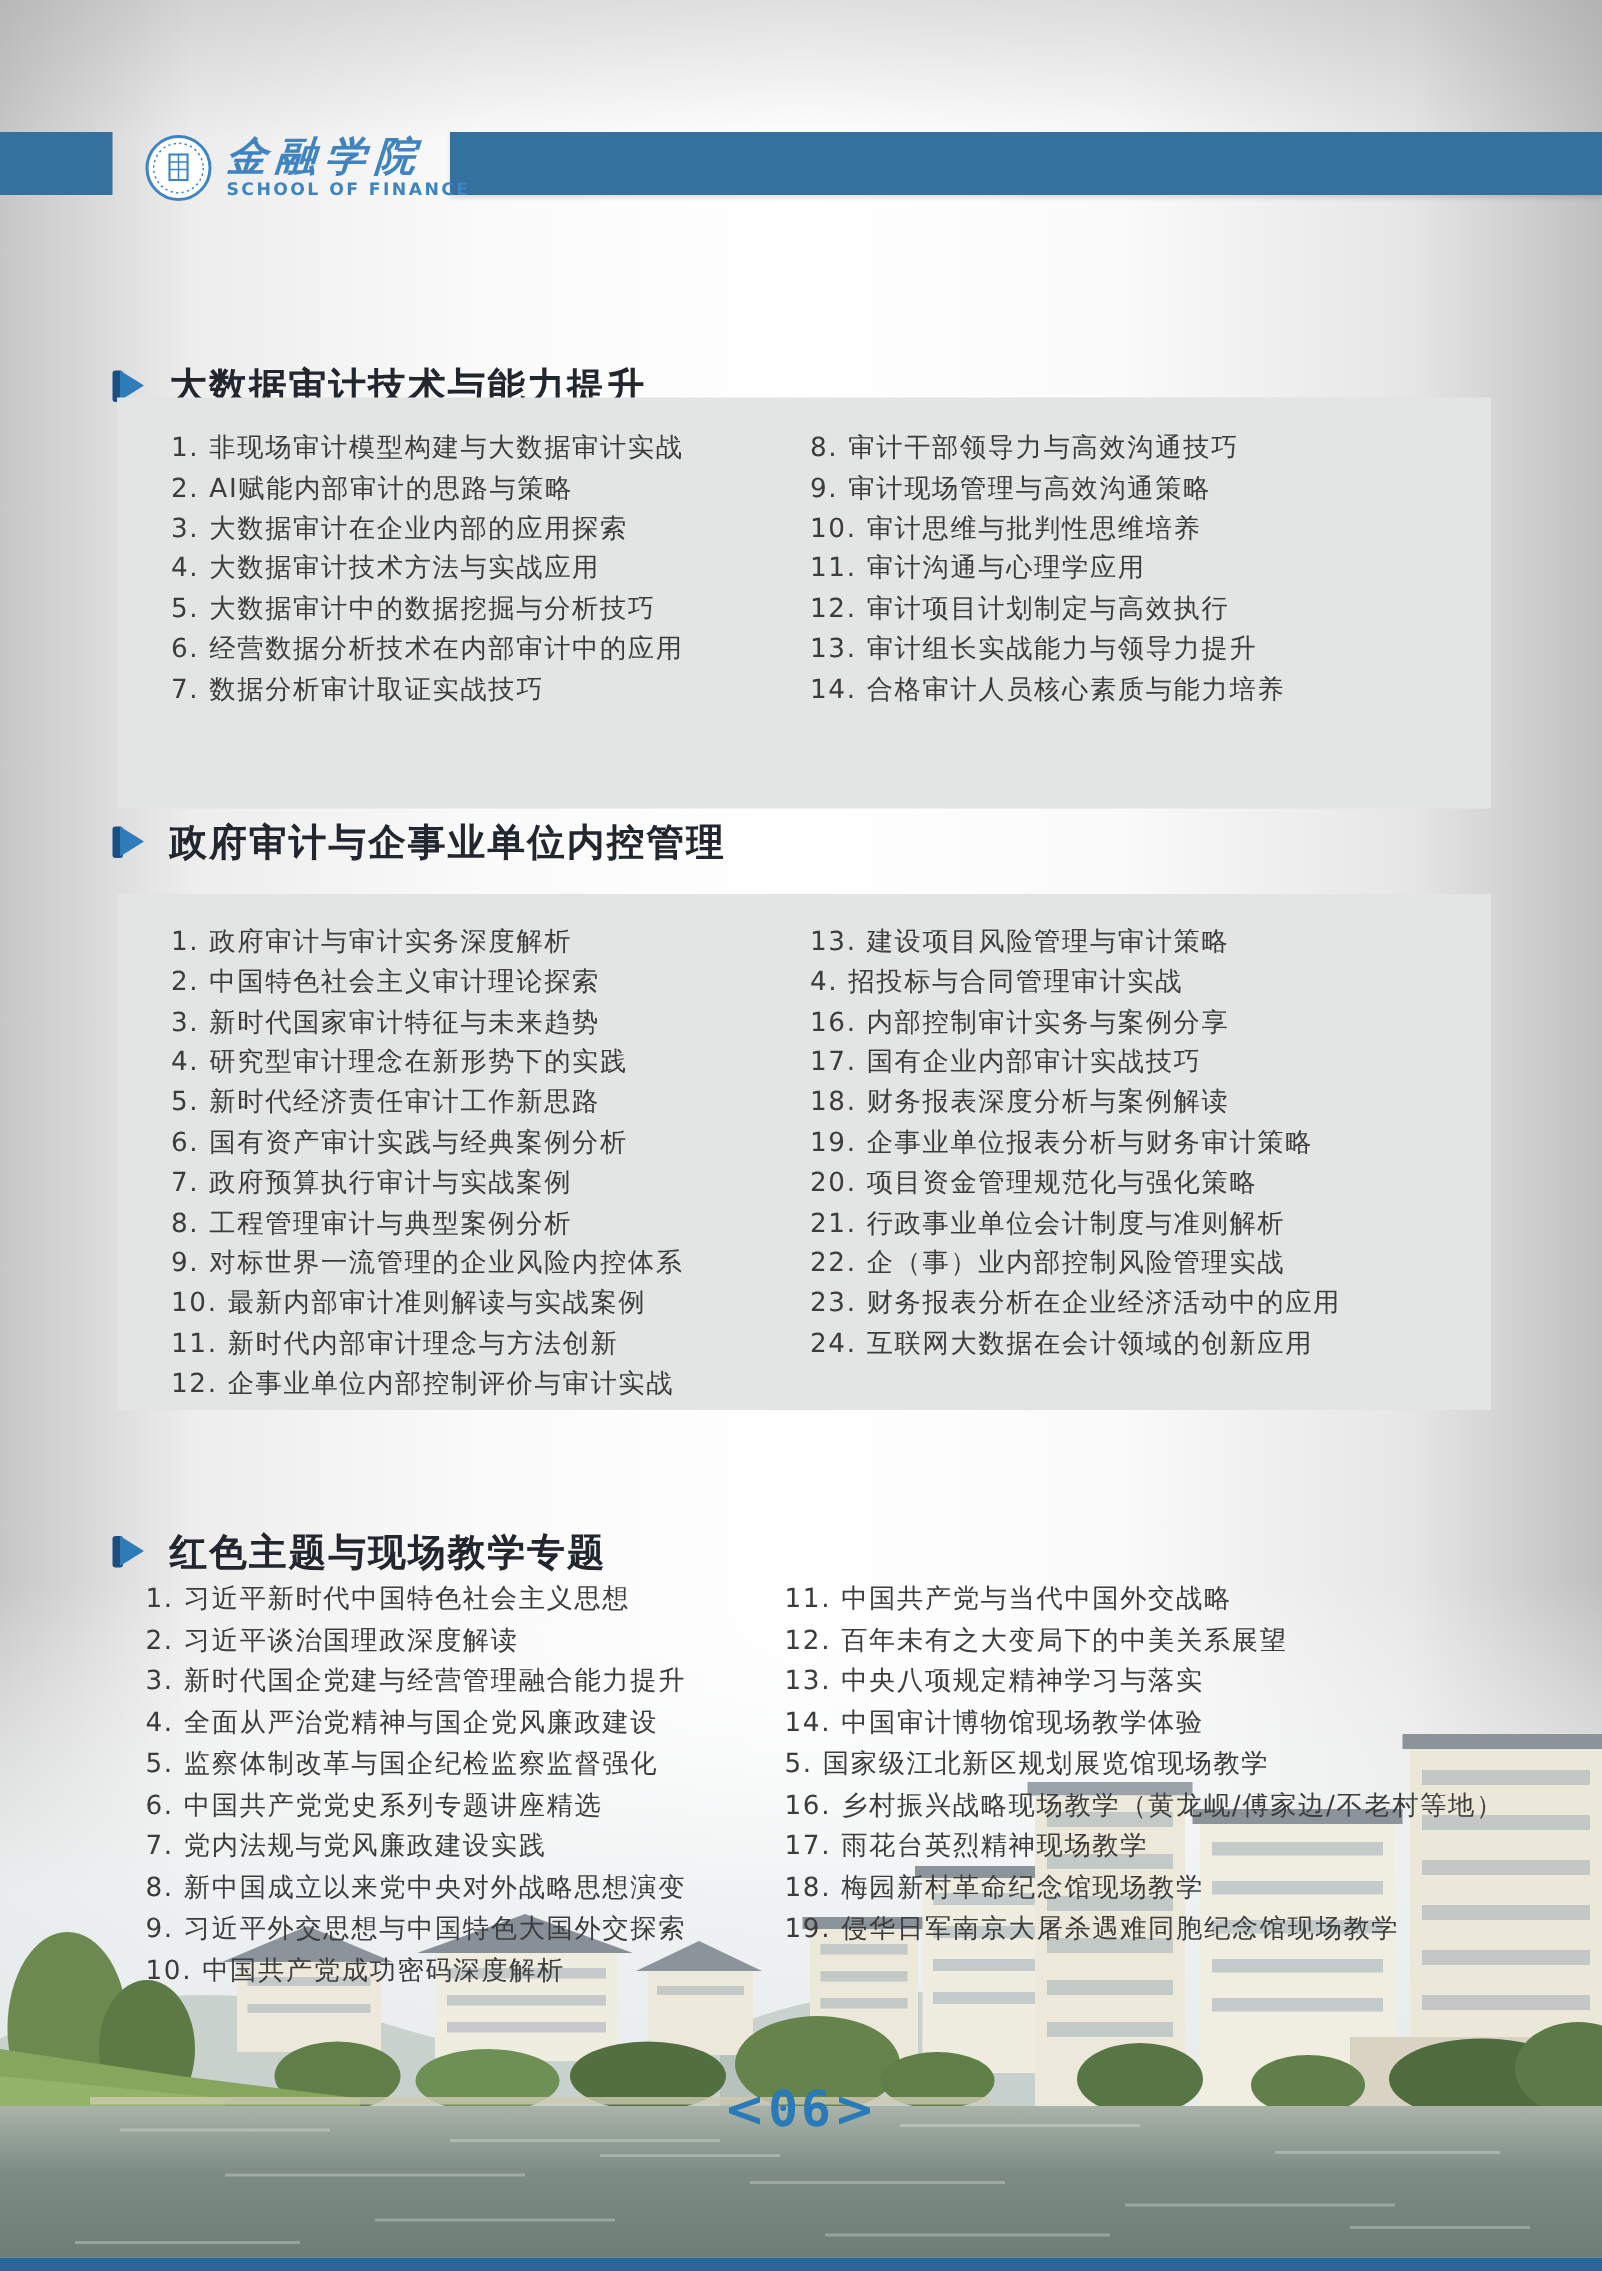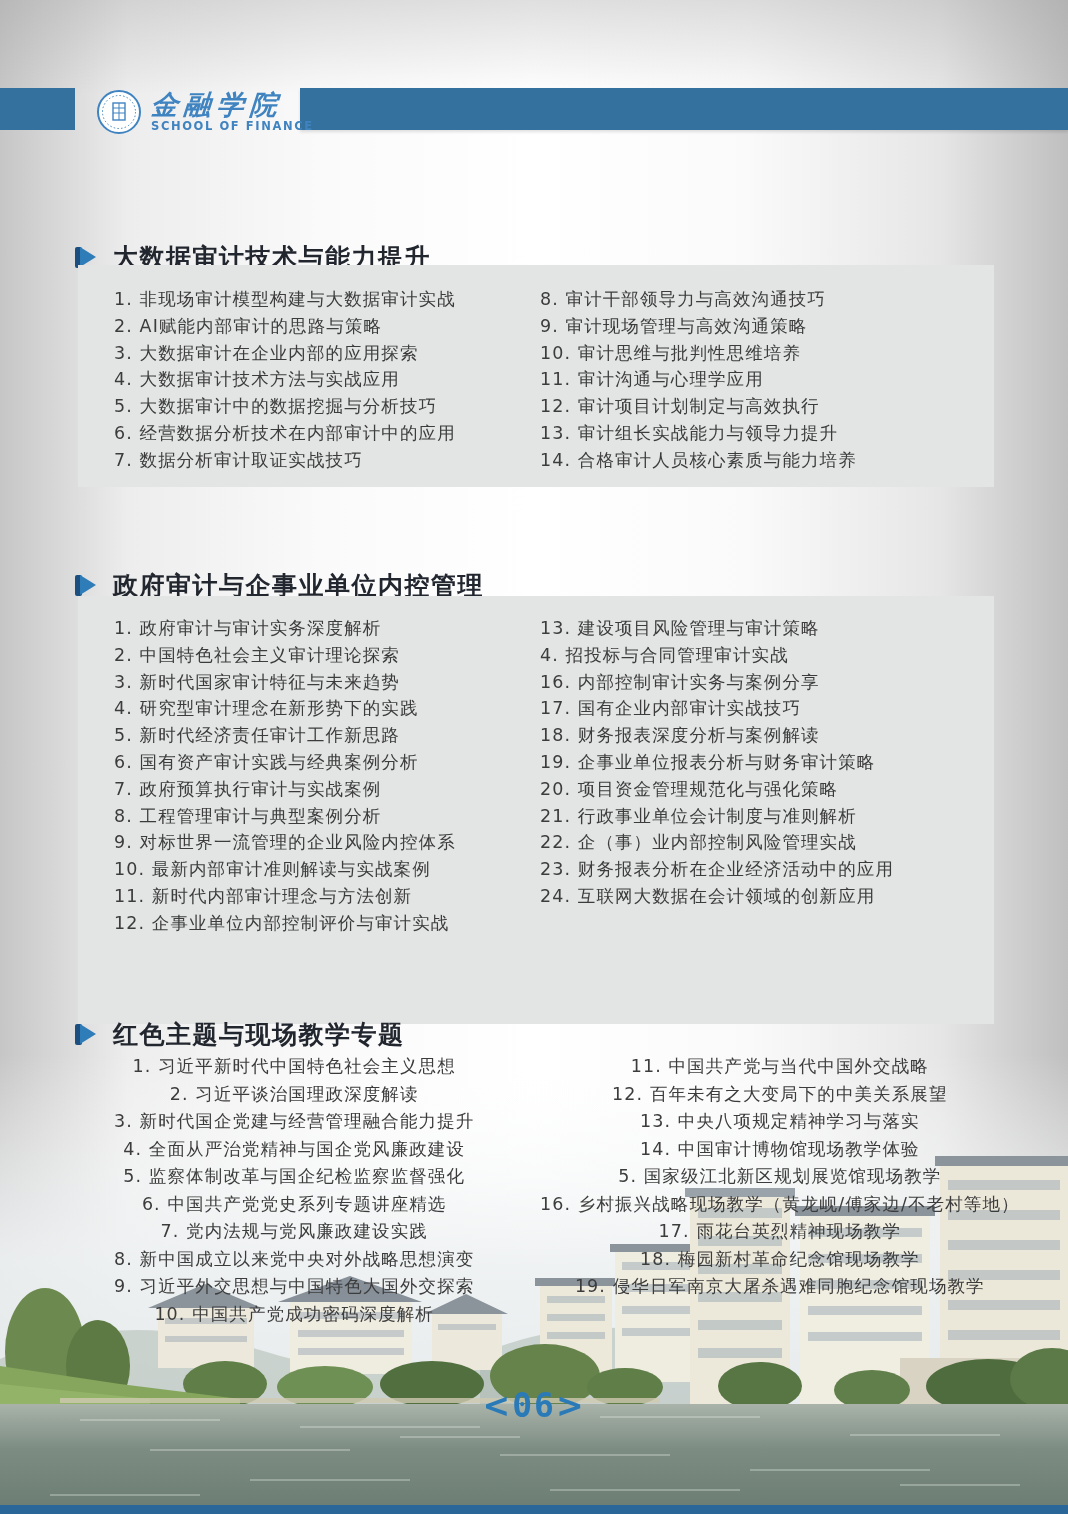--- a/index.html
+++ b/index.html
@@ -28,29 +28,29 @@
   .logo-cn{font-size:27px;font-weight:bold;font-style:italic;color:var(--logo-blue);letter-spacing:6px;transform:skewX(-4deg);}
   .logo-en{font-size:11.5px;font-weight:bold;color:var(--logo-blue);letter-spacing:1.6px;margin-top:3px;}
   
   .sec-head{position:absolute;left:75px;height:30px;display:flex;align-items:center;margin-top:28px;}
   .marker{display:inline-flex;align-items:center;margin-right:17px;}
   .marker .bar{width:7px;height:21px;background:var(--marker-navy);border-radius:2px;}
   .marker .tri{width:0;height:0;border-left:16px solid var(--marker-blue);border-top:10px solid transparent;border-bottom:10px solid transparent;margin-left:-2px;}
   .sec-title{font-size:25px;font-weight:bold;color:var(--heading-dark);letter-spacing:1.5px;}
   
   .list-box{position:absolute;left:78px;width:916px;background:var(--box-gray);}
-  .list-plain{position:absolute;left:78px;width:916px;z-index:3;text-align:center;}
+  .list-plain{position:absolute;left:61px;width:916px;z-index:3;}
   .col{position:absolute;top:0;}
   .col-l{left:36px;}
   .col-r{left:462px;}
   .li{font-size:17.5px;line-height:26.8px;color:var(--item-gray);letter-spacing:1.1px;white-space:nowrap;}
   .list-plain .li{line-height:27.5px;}
-  #box1{top:265px;height:222px;}
+  #box1{top:265px;height:274px;}
   #box1 .col{top:21px;}
-  #box2{top:596px;height:428px;}
+  #box2{top:596px;height:344px;}
   #box2 .col{top:19px;}
   #list3{top:1053px;height:280px;}
   
   .photo{position:absolute;left:0;top:1054px;width:1068px;height:460px;z-index:1;}
   
   .pagenum{position:absolute;left:0;right:0;top:1386px;z-index:4;text-align:center;
            color:var(--pagenum-blue);font-weight:bold;font-size:33px;letter-spacing:2px;
            font-family:"DejaVu Sans Mono","DejaVu Sans",monospace,sans-serif;}
   .pagenum .br{font-family:"DejaVu Sans",sans-serif;font-weight:bold;}
 </style>
@@ -97,21 +97,21 @@
         <div class="li">8. 审计干部领导力与高效沟通技巧</div>
         <div class="li">9. 审计现场管理与高效沟通策略</div>
         <div class="li">10. 审计思维与批判性思维培养</div>
         <div class="li">11. 审计沟通与心理学应用</div>
         <div class="li">12. 审计项目计划制定与高效执行</div>
         <div class="li">13. 审计组长实战能力与领导力提升</div>
         <div class="li">14. 合格审计人员核心素质与能力培养</div>
       </div>
   </div>
 
-  <div class="sec-head" style="top:542px;text-decoration:underline;">
+  <div class="sec-head" style="top:518px;">
     <span class="marker">
         <span class="bar"></span>
         <span class="tri"></span>
       </span>
     <span class="sec-title">政府审计与企事业单位内控管理</span>
   </div>
   <div class="list-box" id="box2">
     <div class="col col-l">
         <div class="li">1. 政府审计与审计实务深度解析</div>
         <div class="li">2. 中国特色社会主义审计理论探索</div>

